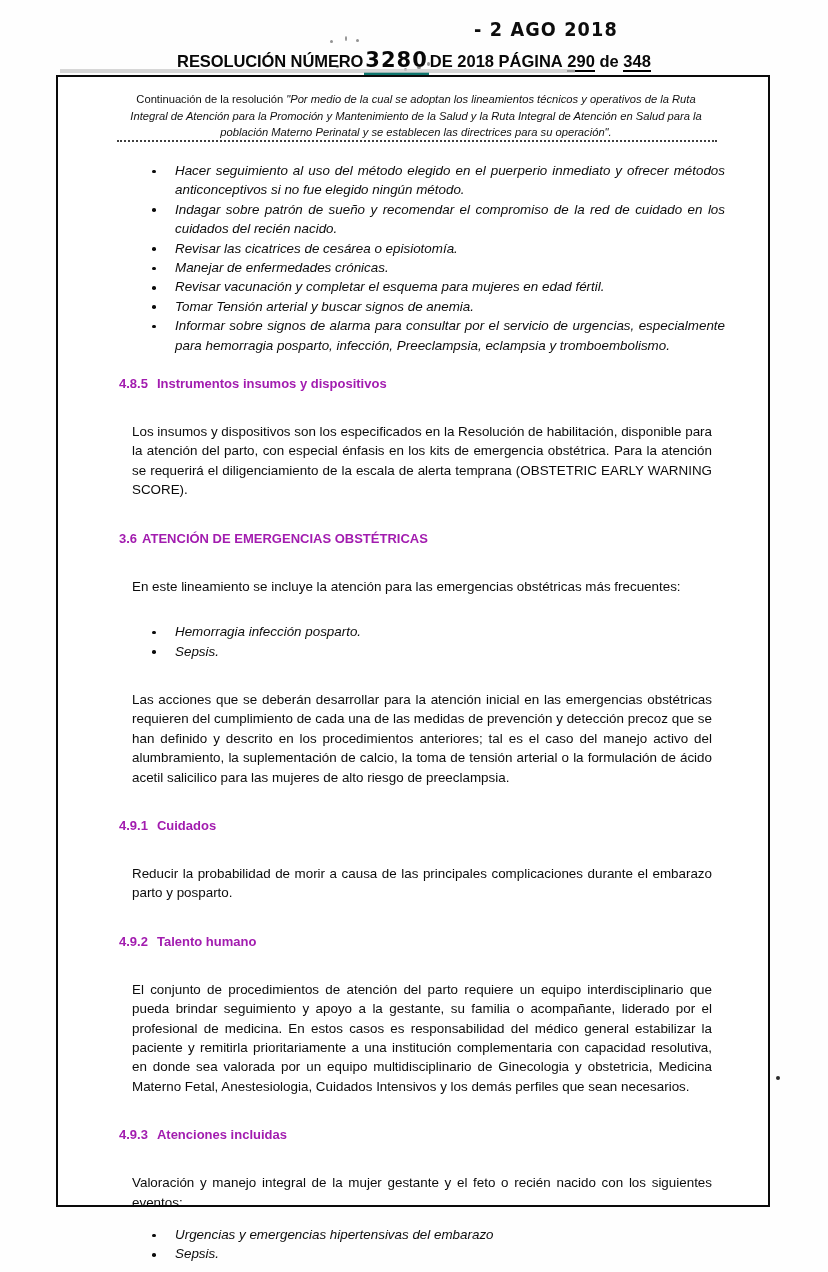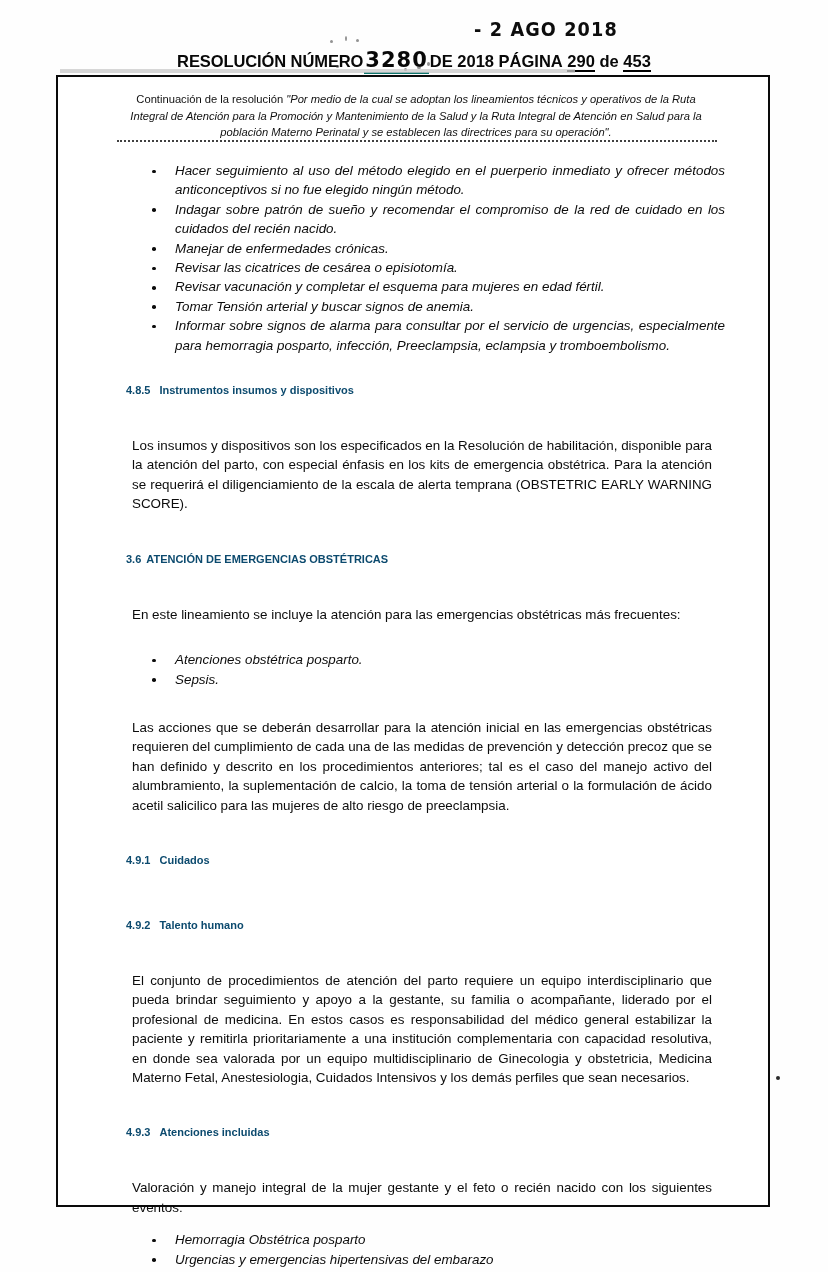--- a/index.html
+++ b/index.html
@@ -56,21 +56,21 @@
     font-weight: 700;
     white-space: nowrap;
     color: #080808;
   }
   .reso-line .lbl { letter-spacing: -0.1px; }
   .reso-num {
     font-family: "DejaVu Sans", sans-serif;
     font-size: 21px;
     font-weight: 700;
     letter-spacing: 1px;
-    border-bottom: 2px solid #0f766e;
+    border-bottom: 6px solid #0f766e;
     padding: 0 1px;
     margin: 0 1px;
   }
   .u { border-bottom: 2px solid #000; padding-bottom: 0px; }
 
   
   .speck {
     position: absolute;
     background: #3a3a3a;
     border-radius: 50%;
@@ -142,25 +142,25 @@
   p.para {
     margin: 13px;
     font-size: 13.4px;
     line-height: 19.4px;
     text-align: justify;
     text-justify: inter-word;
     color: #0c0c0c;
   }
 
   h3.heading {
-    margin: 7px;
-    font-size: 11px;
+    margin: 0;
+    font-size: 13px;
     font-weight: 700;
     line-height: 19px;
-    color: #0c4a6e;
+    color: #a21caf;
     white-space: nowrap;
   }
   h3.heading .num { margin-right: 9px; }
   h3.heading.tight .num { margin-right: 5px; }
 
   ul.bullets {
     margin: 0;
     padding: 0;
     list-style: none;
     font-style: italic;
@@ -191,21 +191,21 @@
 </style>
 </head>
 <body>
 
 <div class="scan">
 
   <div class="masthead">
     <div class="date-stamp">- 2 AGO 2018</div>
 
     <div class="reso-line">
-      <span class="lbl">RESOLUCIÓN NÚMERO</span><span class="reso-num">3280</span><span>DE 2018 PÁGINA</span>&nbsp;<span class="u">290</span>&nbsp;<span>de</span>&nbsp;<span class="u">453</span>
+      <span class="lbl">RESOLUCIÓN NÚMERO</span><span class="reso-num">3280</span><span>DE 2018 PÁGINA</span>&nbsp;<span class="u">290</span>&nbsp;<span>de</span>&nbsp;<span class="u">348</span>
     </div>
 
     <span class="speck" style="left:330px;top:22px;width:3px;height:3px;"></span>
     <span class="speck" style="left:345px;top:18px;width:2px;height:5px;"></span>
     <span class="speck" style="left:356px;top:21px;width:3px;height:3px;"></span>
     <span class="speck" style="left:336px;top:47px;width:3px;height:3px;"></span>
     <span class="speck" style="left:404px;top:50px;width:3px;height:3px;"></span>
     <span class="speck" style="left:417px;top:48px;width:4px;height:3px;"></span>
     <span class="speck" style="left:427px;top:44px;width:3px;height:4px;"></span>
   </div>
@@ -220,22 +220,22 @@
       <span>Ruta Integral de Atención para la Promoción y Mantenimiento de la Salud y la Ruta Integral de Atención en</span>
       <span>Salud para la población Materno Perinatal y se establecen las directrices para su operación".</span>
     </div>
     <div class="rule-dashed"></div>
 
     <div class="content">
 
       <ul class="bullets">
         <li>Hacer seguimiento al uso del método elegido en el puerperio inmediato y ofrecer métodos anticonceptivos si no fue elegido ningún método.</li>
         <li>Indagar sobre patrón de sueño y recomendar el compromiso de la red de cuidado en los cuidados del recién nacido.</li>
+        <li class="nojust">Revisar las cicatrices de cesárea o episiotomía.</li>
         <li class="nojust">Manejar de enfermedades crónicas.</li>
-        <li class="nojust">Revisar las cicatrices de cesárea o episiotomía.</li>
         <li class="nojust">Revisar vacunación y completar el esquema para mujeres en edad fértil.</li>
         <li class="nojust">Tomar Tensión arterial y buscar signos de anemia.</li>
         <li>Informar sobre signos de alarma para consultar por el servicio de urgencias, especialmente para hemorragia posparto, infección, Preeclampsia, eclampsia y tromboembolismo.</li>
       </ul>
 
       <div class="sp19"></div>
 
       <h3 class="heading">
         <span class="num">4.8.5</span><span>Instrumentos insumos y dispositivos</span>
       </h3>
@@ -250,36 +250,37 @@
         <span class="num">3.6</span><span>ATENCIÓN DE EMERGENCIAS OBSTÉTRICAS</span>
       </h3>
 
       <div class="sp16"></div>
 
       <p class="para">En este lineamiento se incluye la atención para las emergencias obstétricas más frecuentes:</p>
 
       <div class="sp13"></div>
 
       <ul class="bullets">
-        <li class="nojust">Atenciones obstétrica posparto.</li>
+        <li class="nojust">Hemorragia infección posparto.</li>
         <li class="nojust">Sepsis.</li>
       </ul>
 
       <div class="sp16"></div>
 
       <p class="para">Las acciones que se deberán desarrollar para la atención inicial en las emergencias obstétricas requieren del cumplimiento de cada una de las medidas de prevención y detección precoz que se han definido y descrito en los procedimientos anteriores; tal es el caso del manejo activo del alumbramiento, la suplementación de calcio, la toma de tensión arterial o la formulación de ácido acetil salicilico para las mujeres de alto riesgo de preeclampsia.</p>
 
       <div class="sp16"></div>
 
       <h3 class="heading">
         <span class="num">4.9.1</span><span>Cuidados</span>
       </h3>
 
       <div class="sp16"></div>
 
+      <p class="para">Reducir la probabilidad de morir a causa de las principales complicaciones durante el embarazo parto y posparto.</p>
 
       <div class="sp16"></div>
 
       <h3 class="heading">
         <span class="num">4.9.2</span><span>Talento humano</span>
       </h3>
 
       <div class="sp16"></div>
 
       <p class="para">El conjunto de procedimientos de atención del parto requiere un equipo interdisciplinario que pueda brindar seguimiento y apoyo a la gestante, su familia o acompañante, liderado por el profesional de medicina. En estos casos es responsabilidad del médico general estabilizar la paciente y remitirla prioritariamente a una institución complementaria con capacidad resolutiva, en donde sea valorada por un equipo multidisciplinario de Ginecologia y obstetricia, Medicina Materno Fetal, Anestesiologia, Cuidados Intensivos y los demás perfiles que sean necesarios.</p>
@@ -288,20 +289,19 @@
 
       <h3 class="heading">
         <span class="num">4.9.3</span><span>Atenciones incluidas</span>
       </h3>
 
       <div class="sp16"></div>
 
       <p class="para">Valoración y manejo integral de la mujer gestante y el feto o recién nacido con los siguientes eventos:</p>
 
       <ul class="bullets">
-        <li class="nojust">Hemorragia Obstétrica posparto</li>
         <li class="nojust">Urgencias y emergencias hipertensivas del embarazo</li>
         <li class="nojust">Sepsis.</li>
       </ul>
 
     </div>
   </div>
 </div>
 
 </body></html>

